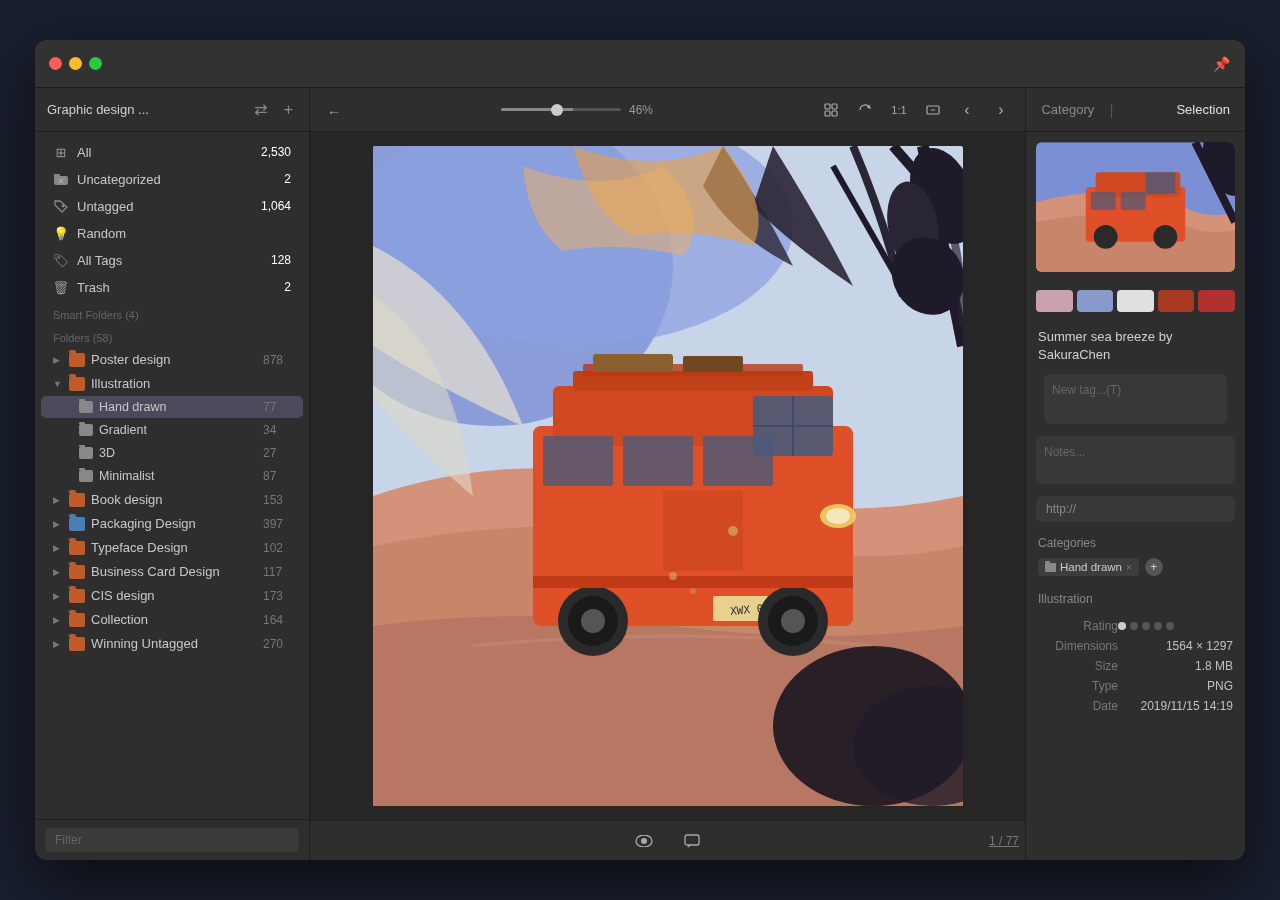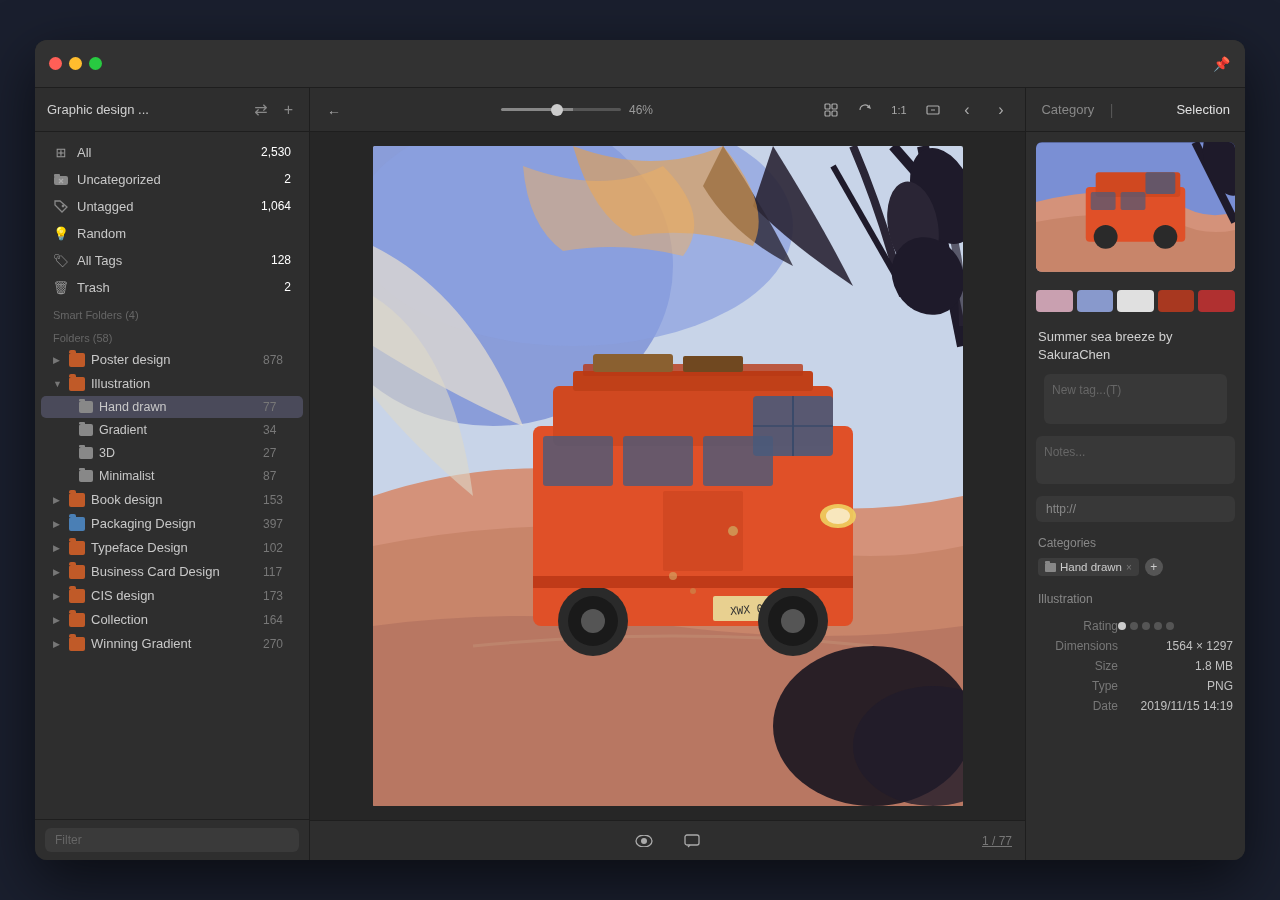--- a/index.html
+++ b/index.html
@@ -312,21 +312,21 @@
       cursor: pointer;
       width: 28px;
       height: 28px;
       display: flex;
       align-items: center;
       justify-content: center;
       border-radius: 4px;
     }
     .image-counter {
       position: absolute;
-      right: 13px;
+      right: 6px;
       color: #777;
       font-size: 12px;
       text-decoration: underline;
     }
     
     .right-panel {
       width: 220px;
       background: #2e2e2e;
       border-left: 1px solid #1e1e1e;
       display: flex;
@@ -643,21 +643,21 @@
         </div>
         <div class="folder-item">
           <span class="folder-chevron">▶</span>
           <div class="folder-icon"></div>
           <span class="folder-label">Collection</span>
           <span class="folder-count">164</span>
         </div>
         <div class="folder-item">
           <span class="folder-chevron">▶</span>
           <div class="folder-icon"></div>
-          <span class="folder-label">Winning Gradient</span>
+          <span class="folder-label">Winning Untagged</span>
           <span class="folder-count">270</span>
         </div>
       </div>
 
       <div class="sidebar-search">
         <input type="text" placeholder="Filter" style="">
       </div>
     </div>
 
     <div class="center-panel">

